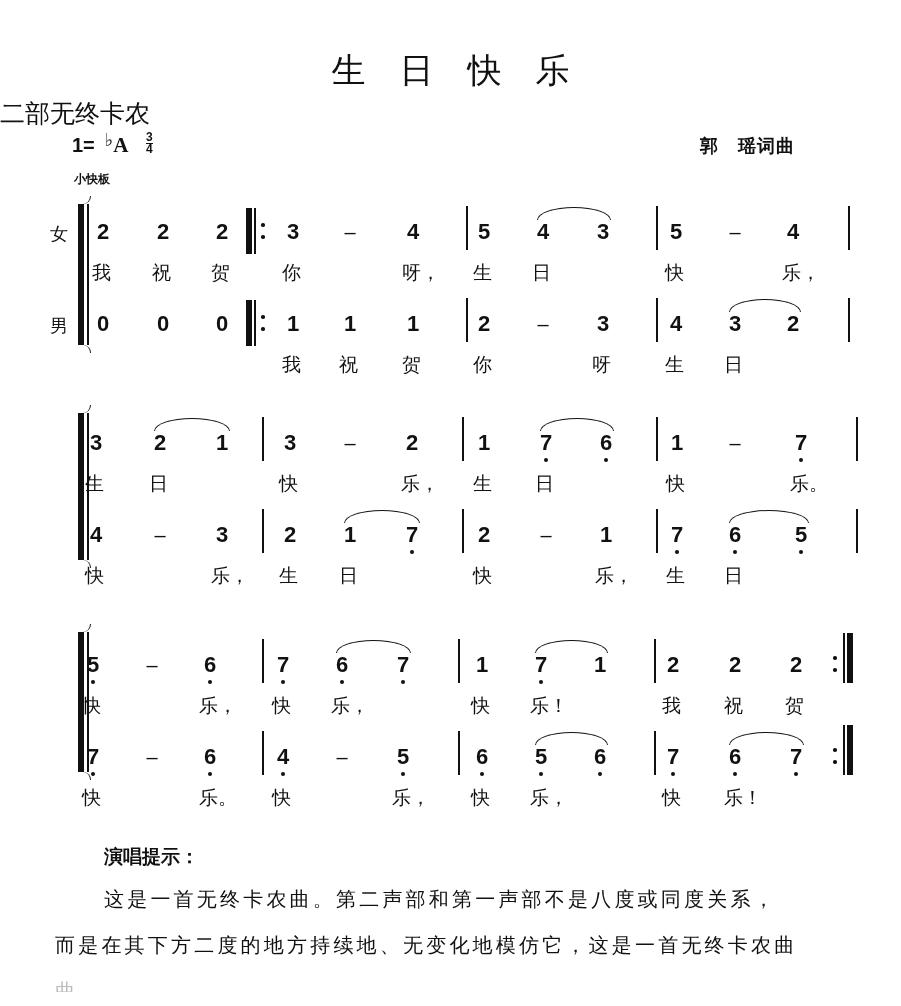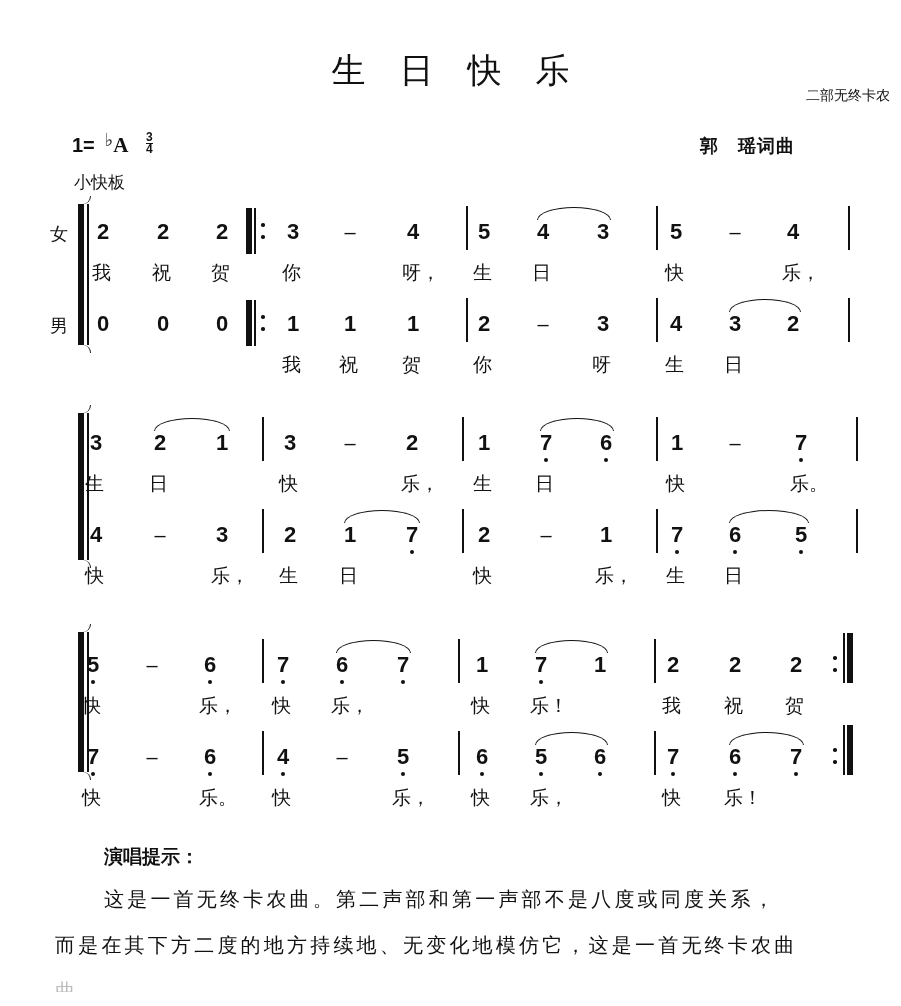--- a/index.html
+++ b/index.html
@@ -1,25 +1,25 @@
 <!DOCTYPE html>
 <html><head>
 <meta charset="utf-8">
 <style>
   html, body { margin:0; padding:0; background:#ffffff; }
   body { width:901px; height:1006px; position:relative; overflow:hidden; color:#111; font-family:"DejaVu Sans", sans-serif; }
   .abs { position:absolute; }
   .title { left:0; width:901px; top:48px; text-align:center; font-family:"DejaVu Serif", serif; font-size:34px; letter-spacing:34px; text-indent:34px; }
-  .subtitle { left:0; width:890px; top:87px; text-align:right; font-family:"DejaVu Serif", serif; font-size:14px; }
+  .subtitle { left:0; width:890px; top:97px; text-align:left; font-family:"DejaVu Serif", serif; font-size:25px; }
   .key { left:72px; top:133px; font-size:20px; font-weight:bold; font-family:"Liberation Sans", sans-serif; }
   .key .flat { font-family:"DejaVu Serif", serif; font-weight:normal; font-size:18px; position:relative; top:-6px; margin-left:10px; }
   .key .keyA { font-family:"Liberation Serif", serif; font-size:21px; }
   .frac { display:inline-block; vertical-align:middle; font-size:12px; line-height:11px; text-align:center; margin-left:12px; position:relative; top:-3px; }
   .frac .num { border-bottom:1.5px solid #111; display:block; }
-  .tempo { left:74px; top:171px; font-size:17px; font-weight:normal; }
+  .tempo { left:74px; top:171px; font-size:12px; font-weight:bold; }
   .author { left:700px; top:134px; font-size:18px; font-weight:bold; letter-spacing:1px; }
   .voice-label { font-size:18px; font-family:"DejaVu Serif", serif; }
   .note { font-family:"Liberation Sans", sans-serif; font-weight:bold; font-size:22px; width:22px; text-align:center; line-height:24px; }
   .note .dot { position:absolute; left:9px; top:27px; width:4px; height:4px; border-radius:50%; background:#111; }
   .dash { font-family:"Liberation Sans", sans-serif; font-size:20px; width:22px; text-align:center; line-height:24px; }
   .lyric { font-family:"DejaVu Serif", serif; font-size:19px; line-height:22px; white-space:nowrap; }
   .bar { width:2px; background:#111; }
   .thick { width:6px; background:#111; }
   .thin { width:1.5px; background:#111; }
   .rdot { width:3.5px; height:3.5px; border-radius:50%; background:#111; }

